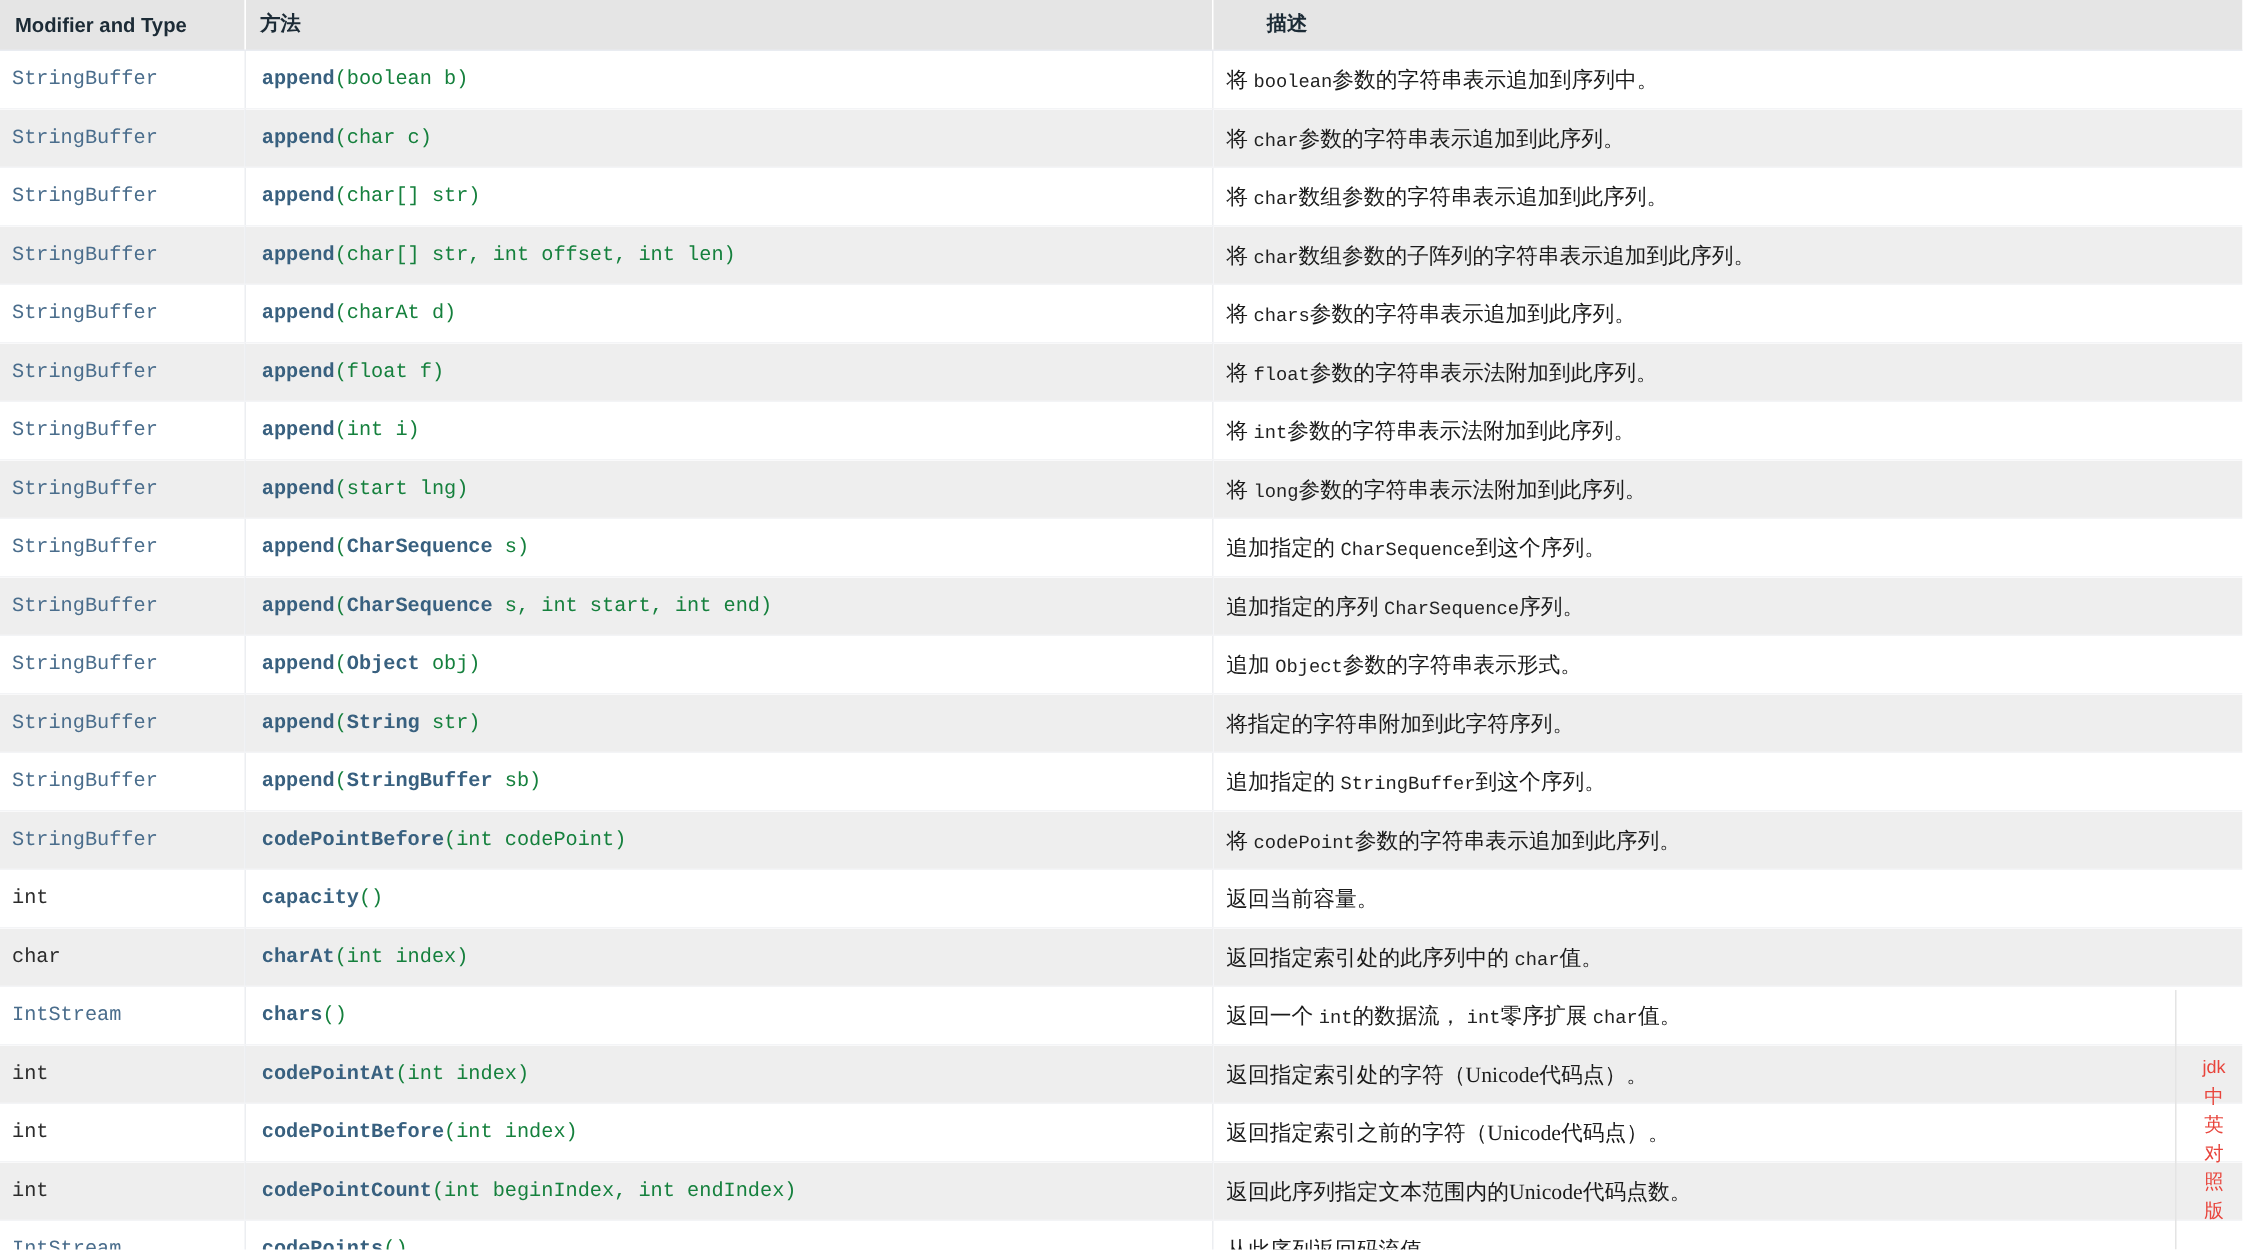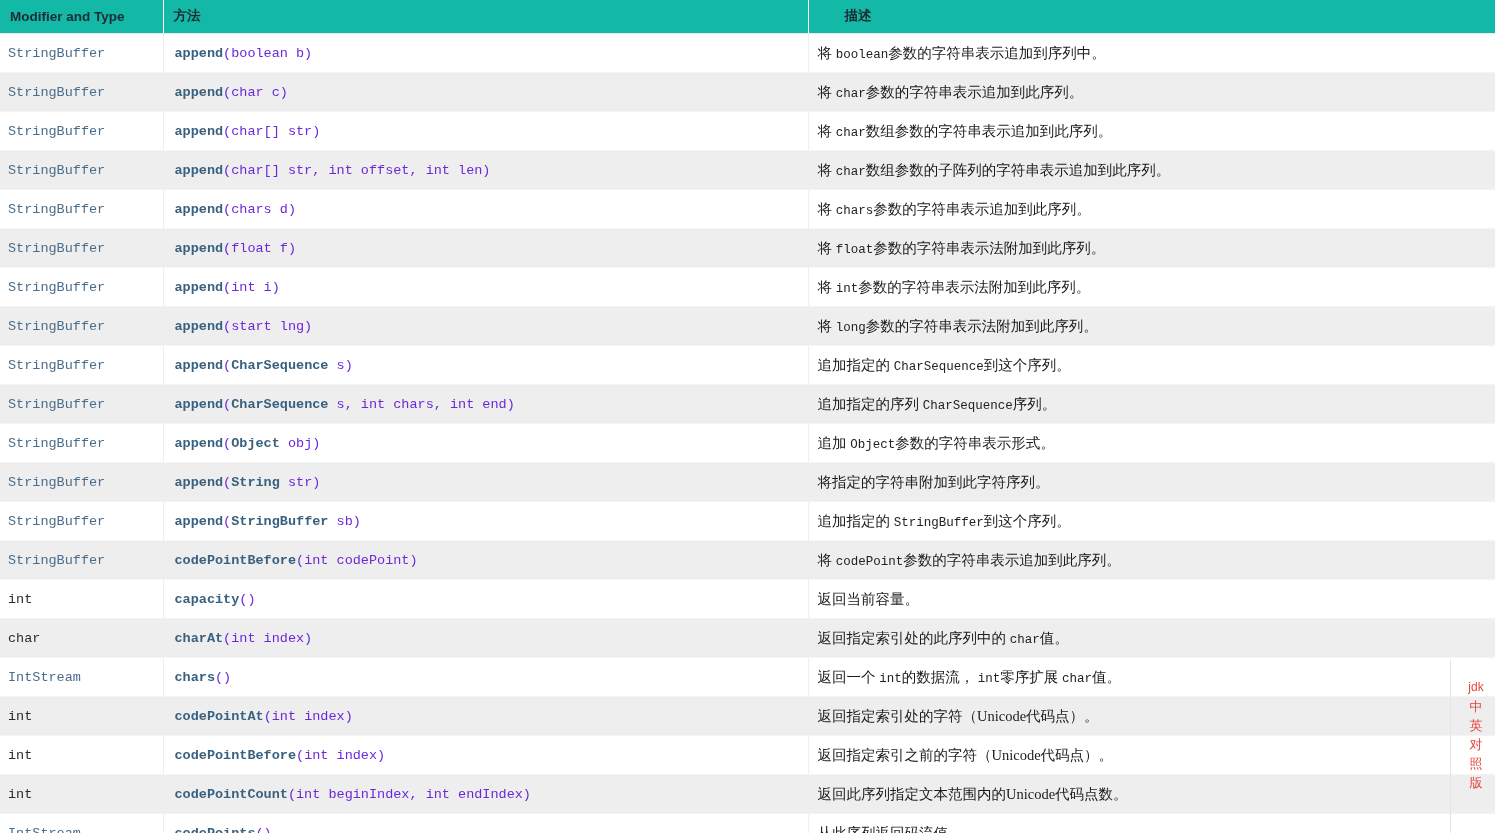--- a/index.html
+++ b/index.html
@@ -26,21 +26,21 @@
     border-collapse: collapse;
     table-layout: fixed;
     font-size: 13px;
   }
 
   table.method-table col.col-type   { width: 163px; }
   table.method-table col.col-method { width: 645px; }
   table.method-table col.col-desc   { width: 687px; }
 
   thead th {
-    background: #14b8a6;
+    background: #e5e5e5;
     color: #1c2b36;
     font-family: "Liberation Sans", sans-serif;
     font-weight: bold;
     font-size: 13.5px;
     text-align: left;
     padding: 7px 10px 8px 10px;
     height: 16px;
     border-right: 1px solid #ffffff;
     border-bottom: 1px solid #e9ecf1;
     vertical-align: middle;
@@ -79,21 +79,21 @@
   .lnk-strong {
     color: #38607f;
     text-decoration: none;
     font-weight: bold;
     text-align: center;
   }
   .plain-type {
     color: #2b2b2b;
   }
   .sig-rest {
-    color: #6d28d9;
+    color: #15803d;
   }
 
   td.cell-desc {
     font-family: "Liberation Serif", "DejaVu Serif", serif;
     font-size: 14.5px;
     color: #1b1b1b;
     padding-left: 9px;
   }
   td.cell-desc .code {
     font-family: "Liberation Mono", "DejaVu Sans Mono", monospace;
@@ -162,21 +162,21 @@
           <td class="cell-method"><a href="javascript:void(0)" class="lnk-strong">append</a><span class="sig-rest">(char[] str)</span></td>
           <td class="cell-desc"><span>将 </span><span class="code">char</span><span>数组参数的字符串表示追加到此序列。</span></td>
         </tr>
         <tr class="row-even">
           <td class="cell-type"><a href="javascript:void(0)" class="lnk">StringBuffer</a></td>
           <td class="cell-method"><a href="javascript:void(0)" class="lnk-strong">append</a><span class="sig-rest">(char[] str, int offset, int len)</span></td>
           <td class="cell-desc"><span>将 </span><span class="code">char</span><span>数组参数的子阵列的字符串表示追加到此序列。</span></td>
         </tr>
         <tr class="row-odd">
           <td class="cell-type"><a href="javascript:void(0)" class="lnk">StringBuffer</a></td>
-          <td class="cell-method"><a href="javascript:void(0)" class="lnk-strong">append</a><span class="sig-rest">(chars d)</span></td>
+          <td class="cell-method"><a href="javascript:void(0)" class="lnk-strong">append</a><span class="sig-rest">(charAt d)</span></td>
           <td class="cell-desc"><span>将 </span><span class="code">chars</span><span>参数的字符串表示追加到此序列。</span></td>
         </tr>
         <tr class="row-even">
           <td class="cell-type"><a href="javascript:void(0)" class="lnk">StringBuffer</a></td>
           <td class="cell-method"><a href="javascript:void(0)" class="lnk-strong">append</a><span class="sig-rest">(float f)</span></td>
           <td class="cell-desc"><span>将 </span><span class="code">float</span><span>参数的字符串表示法附加到此序列。</span></td>
         </tr>
         <tr class="row-odd">
           <td class="cell-type"><a href="javascript:void(0)" class="lnk">StringBuffer</a></td>
           <td class="cell-method"><a href="javascript:void(0)" class="lnk-strong">append</a><span class="sig-rest">(int i)</span></td>
@@ -187,21 +187,21 @@
           <td class="cell-method"><a href="javascript:void(0)" class="lnk-strong">append</a><span class="sig-rest">(start lng)</span></td>
           <td class="cell-desc"><span>将 </span><span class="code">long</span><span>参数的字符串表示法附加到此序列。</span></td>
         </tr>
         <tr class="row-odd">
           <td class="cell-type"><a href="javascript:void(0)" class="lnk">StringBuffer</a></td>
           <td class="cell-method"><a href="javascript:void(0)" class="lnk-strong">append</a><span class="sig-rest">(</span><a href="javascript:void(0)" class="lnk-strong">CharSequence</a><span class="sig-rest"> s)</span></td>
           <td class="cell-desc"><span>追加指定的 </span><span class="code">CharSequence</span><span>到这个序列。</span></td>
         </tr>
         <tr class="row-even">
           <td class="cell-type"><a href="javascript:void(0)" class="lnk">StringBuffer</a></td>
-          <td class="cell-method"><a href="javascript:void(0)" class="lnk-strong">append</a><span class="sig-rest">(</span><a href="javascript:void(0)" class="lnk-strong">CharSequence</a><span class="sig-rest"> s, int chars, int end)</span></td>
+          <td class="cell-method"><a href="javascript:void(0)" class="lnk-strong">append</a><span class="sig-rest">(</span><a href="javascript:void(0)" class="lnk-strong">CharSequence</a><span class="sig-rest"> s, int start, int end)</span></td>
           <td class="cell-desc"><span>追加指定的序列 </span><span class="code">CharSequence</span><span>序列。</span></td>
         </tr>
         <tr class="row-odd">
           <td class="cell-type"><a href="javascript:void(0)" class="lnk">StringBuffer</a></td>
           <td class="cell-method"><a href="javascript:void(0)" class="lnk-strong">append</a><span class="sig-rest">(</span><a href="javascript:void(0)" class="lnk-strong">Object</a><span class="sig-rest"> obj)</span></td>
           <td class="cell-desc"><span>追加 </span><span class="code">Object</span><span>参数的字符串表示形式。</span></td>
         </tr>
         <tr class="row-even">
           <td class="cell-type"><a href="javascript:void(0)" class="lnk">StringBuffer</a></td>
           <td class="cell-method"><a href="javascript:void(0)" class="lnk-strong">append</a><span class="sig-rest">(</span><a href="javascript:void(0)" class="lnk-strong">String</a><span class="sig-rest"> str)</span></td>
@@ -250,21 +250,21 @@
         <tr class="row-odd">
           <td class="cell-type"><a href="javascript:void(0)" class="lnk">IntStream</a></td>
           <td class="cell-method"><a href="javascript:void(0)" class="lnk-strong">codePoints</a><span class="sig-rest">()</span></td>
           <td class="cell-desc"><span>从此序列返回码流值。</span></td>
         </tr>
       </tbody>
   </table>
 
   <div class="side-divider"></div>
 
-  <div class="side-mark" id="watermark" style="color: rgb(232, 69, 60);">
+  <div class="side-mark" id="watermark" style="color: rgb(232, 69, 60); margin-top: 24px;">
       <span class="mk-jdk">jdk</span>
       <span>中</span>
       <span>英</span>
       <span>对</span>
       <span>照</span>
       <span>版</span>
     </div>
 
 </div>
 

